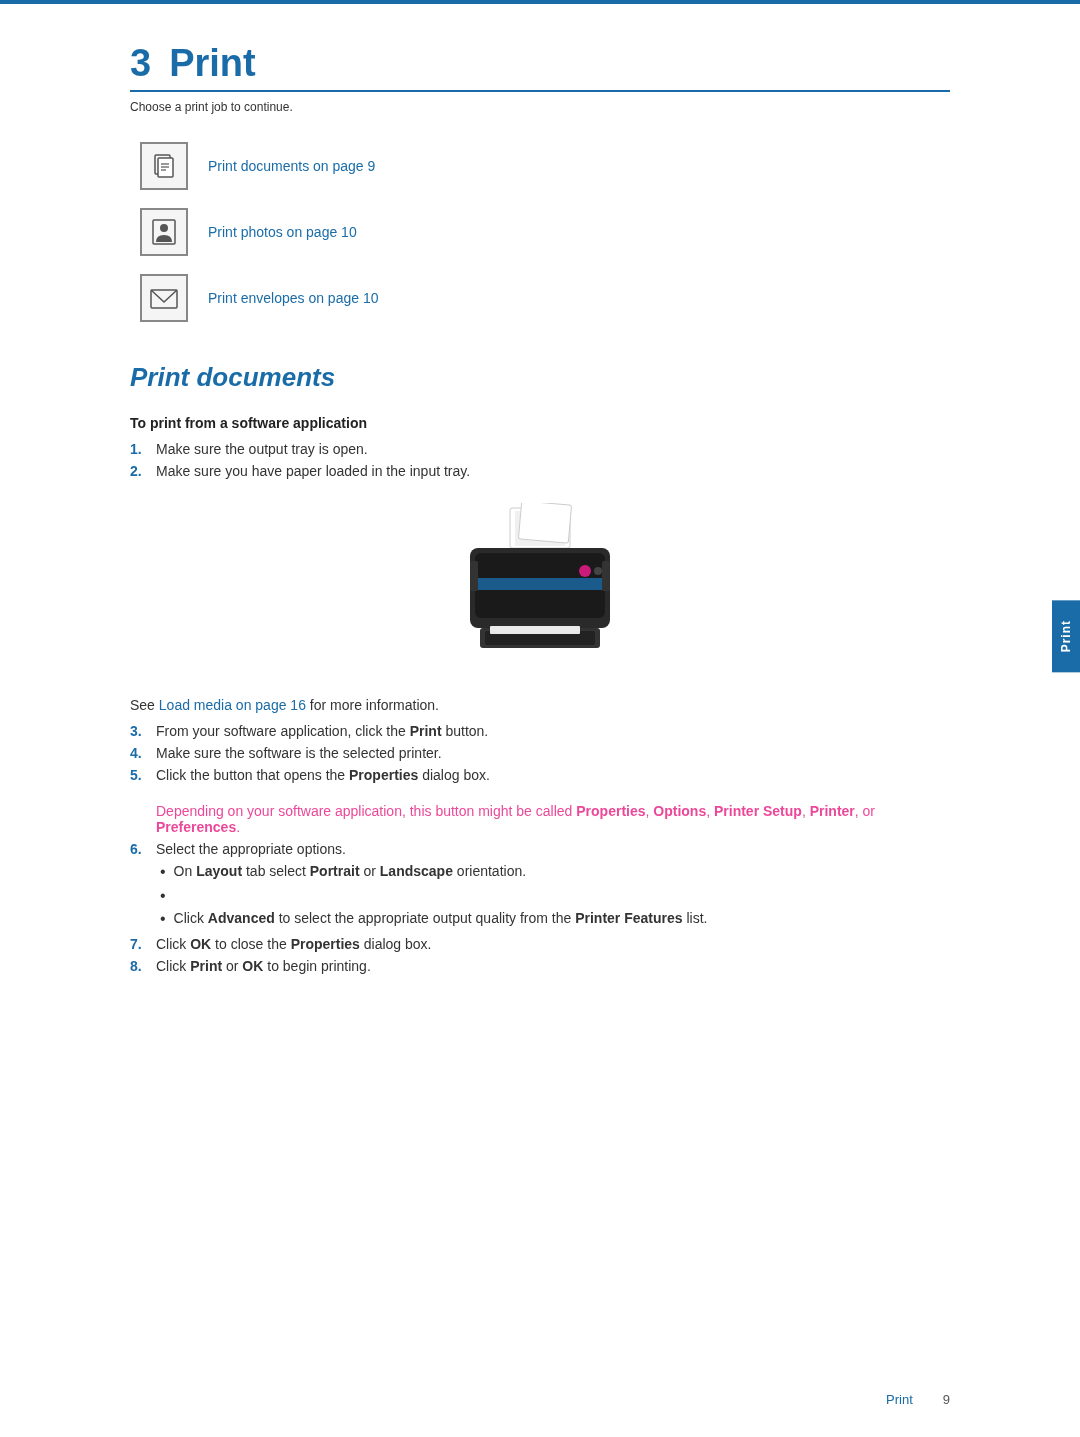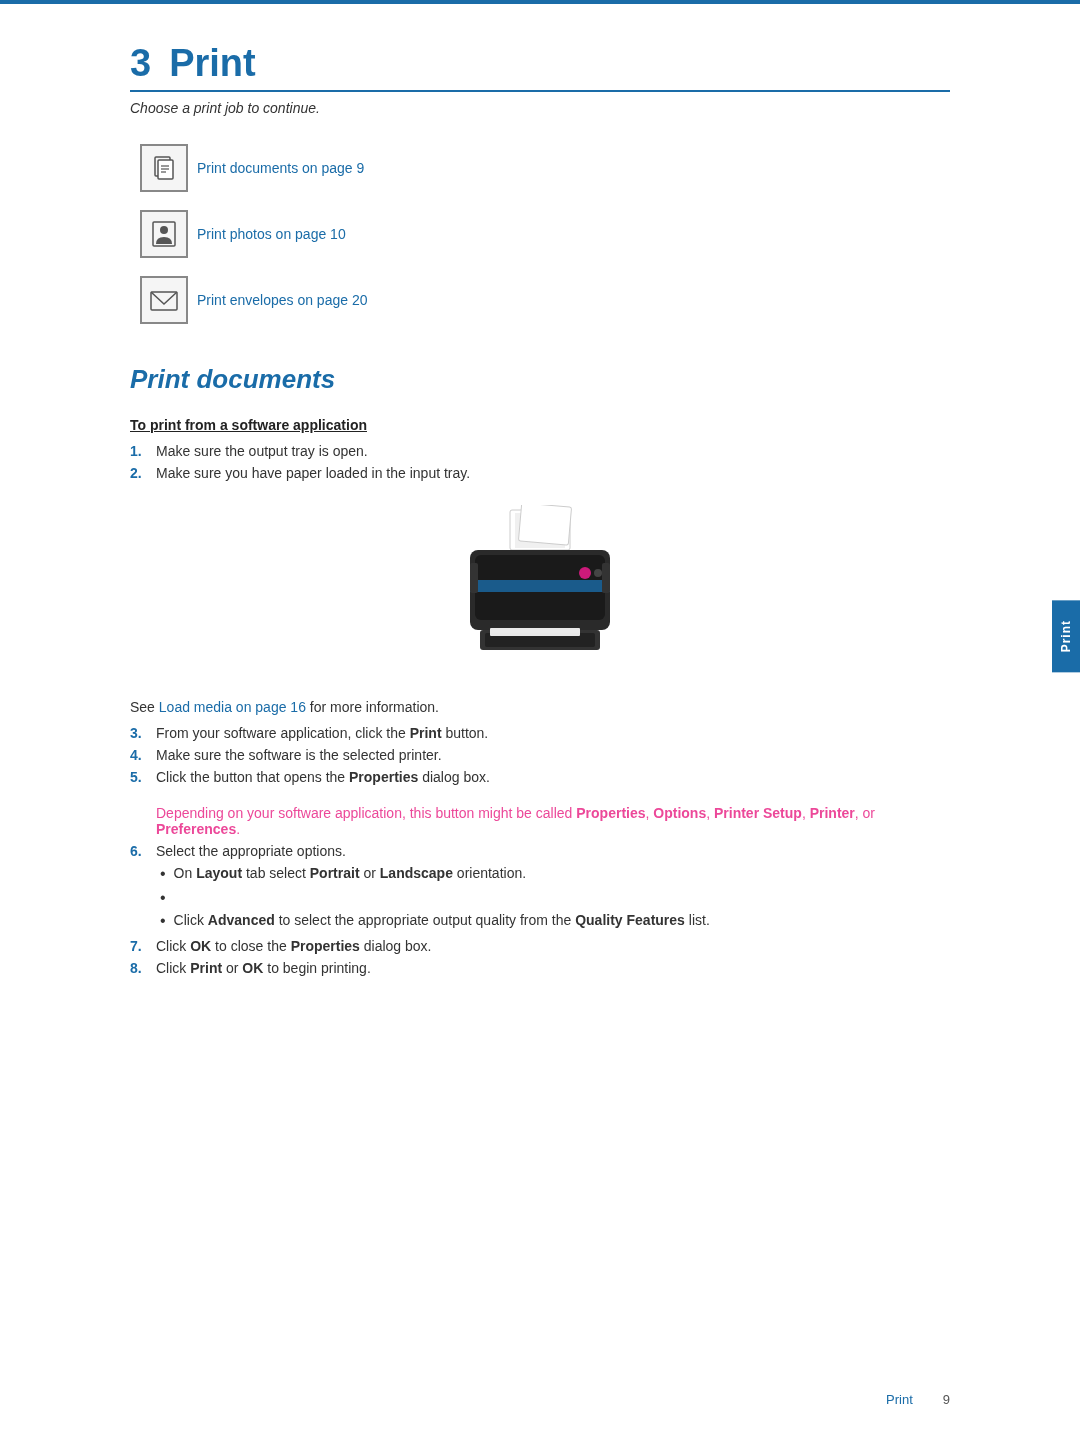--- a/index.html
+++ b/index.html
@@ -50,37 +50,36 @@
 
     .chapter-title {
       font-size: 38px;
       font-weight: bold;
       color: #1a6ca8;
       line-height: 1;
     }
 
     .intro-text {
       margin-bottom: 28px;
-      font-size: 14px;
+      font-size: 12px;
       color: #333;
-      font-style: italic;
     }
 
     .link-items {
       display: flex;
       flex-direction: column;
       gap: 18px;
       margin-left: 10px;
       margin-bottom: 40px;
     }
 
     .link-item {
       display: flex;
       align-items: center;
-      gap: 9px;
+      gap: 20px;
     }
 
     .link-icon {
       width: 48px;
       height: 48px;
       border: 2px solid #888;
       display: flex;
       align-items: center;
       justify-content: center;
       flex-shrink: 0;
@@ -105,21 +104,20 @@
       color: #1a6ca8;
       margin-bottom: 22px;
       font-style: italic;
     }
 
     .subsection-title {
       font-weight: bold;
       font-size: 14px;
       color: #222;
       margin-bottom: 10px;
-      text-decoration: underline;
     }
 
     .steps-list {
       list-style: none;
       margin-bottom: 20px;
     }
 
     .steps-list li {
       display: flex;
       gap: 8px;
@@ -262,21 +260,21 @@
         <a class="link-text">Print photos on page 10</a>
       </div>
 
       <div class="link-item">
         <div class="link-icon">
           <svg viewBox="0 0 32 32">
             <rect x="3" y="8" width="26" height="18" rx="1" fill="none" stroke="#555" stroke-width="1.5"></rect>
             <polyline points="3,8 16,20 29,8" fill="none" stroke="#555" stroke-width="1.5"></polyline>
           </svg>
         </div>
-        <a class="link-text">Print envelopes on page 20</a>
+        <a class="link-text">Print envelopes on page 10</a>
       </div>
 
     </div>
 
     <div class="section">
       <h2 class="section-title">Print documents</h2>
 
       <p class="subsection-title">To print from a software application</p>
 
       <ol class="steps-list">
@@ -348,21 +346,21 @@
       <ul class="bullet-list">
         <li>
           <span class="bullet-dot">•</span>
           <span>On <b>Layout</b> tab select <b>Portrait</b> or <b>Landscape</b> orientation.</span>
         </li>
         <li>
           <span class="bullet-dot">•</span>
         </li>
         <li>
           <span class="bullet-dot">•</span>
-          <span>Click <b>Advanced</b> to select the appropriate output quality from the <b>Quality Features</b> list.</span>
+          <span>Click <b>Advanced</b> to select the appropriate output quality from the <b>Printer Features</b> list.</span>
         </li>
       </ul>
 
       <ol class="steps-list" start="7">
         <li>
           <span class="step-num">7.</span>
           <span>Click <b>OK</b> to close the <b>Properties</b> dialog box.</span>
         </li>
         <li>
           <span class="step-num">8.</span>

